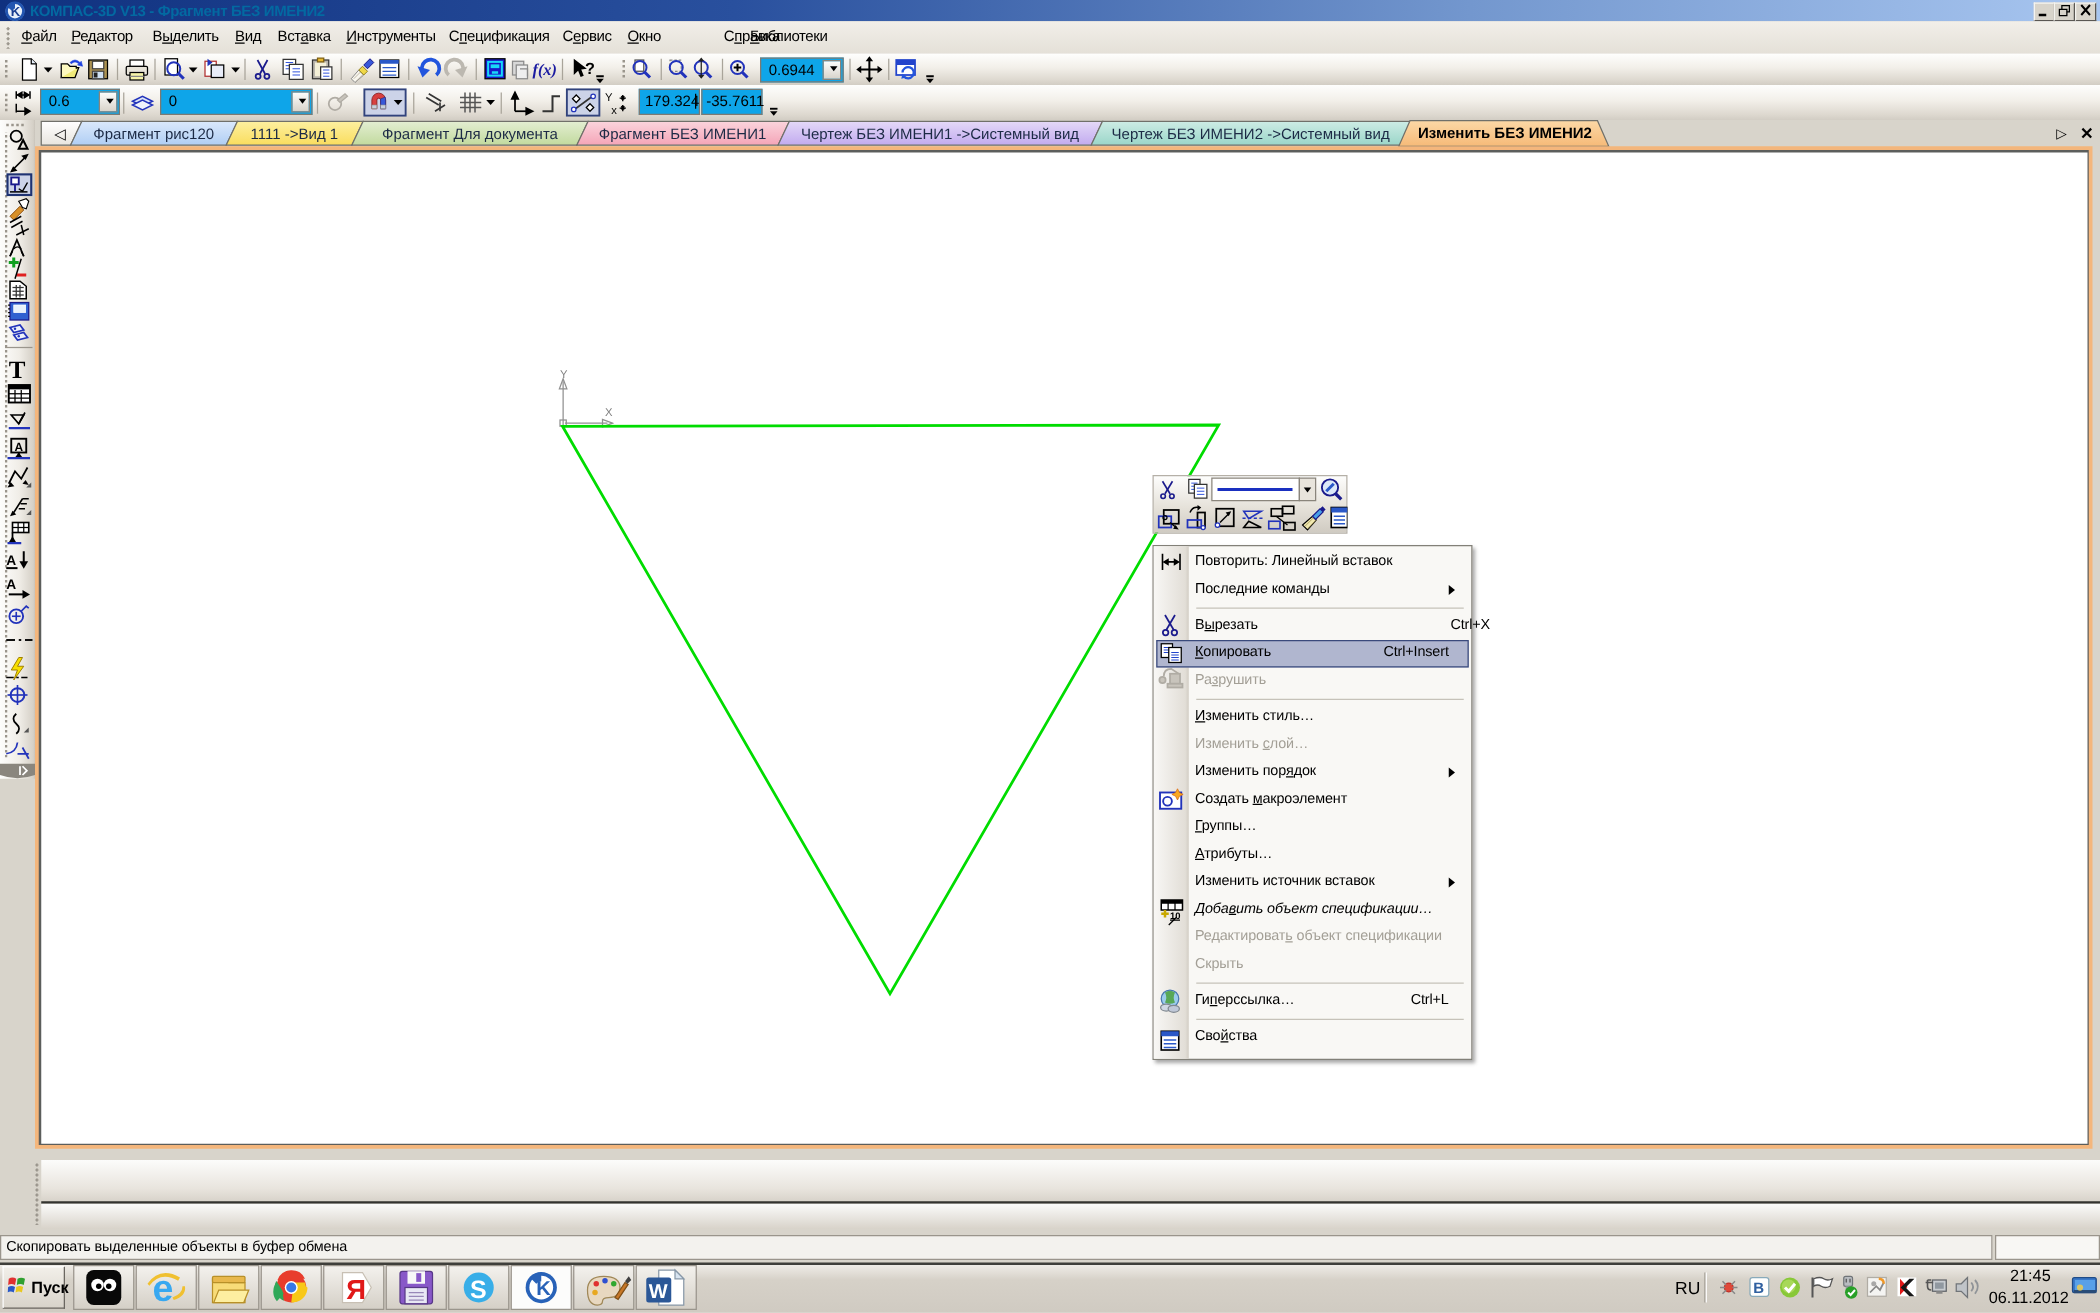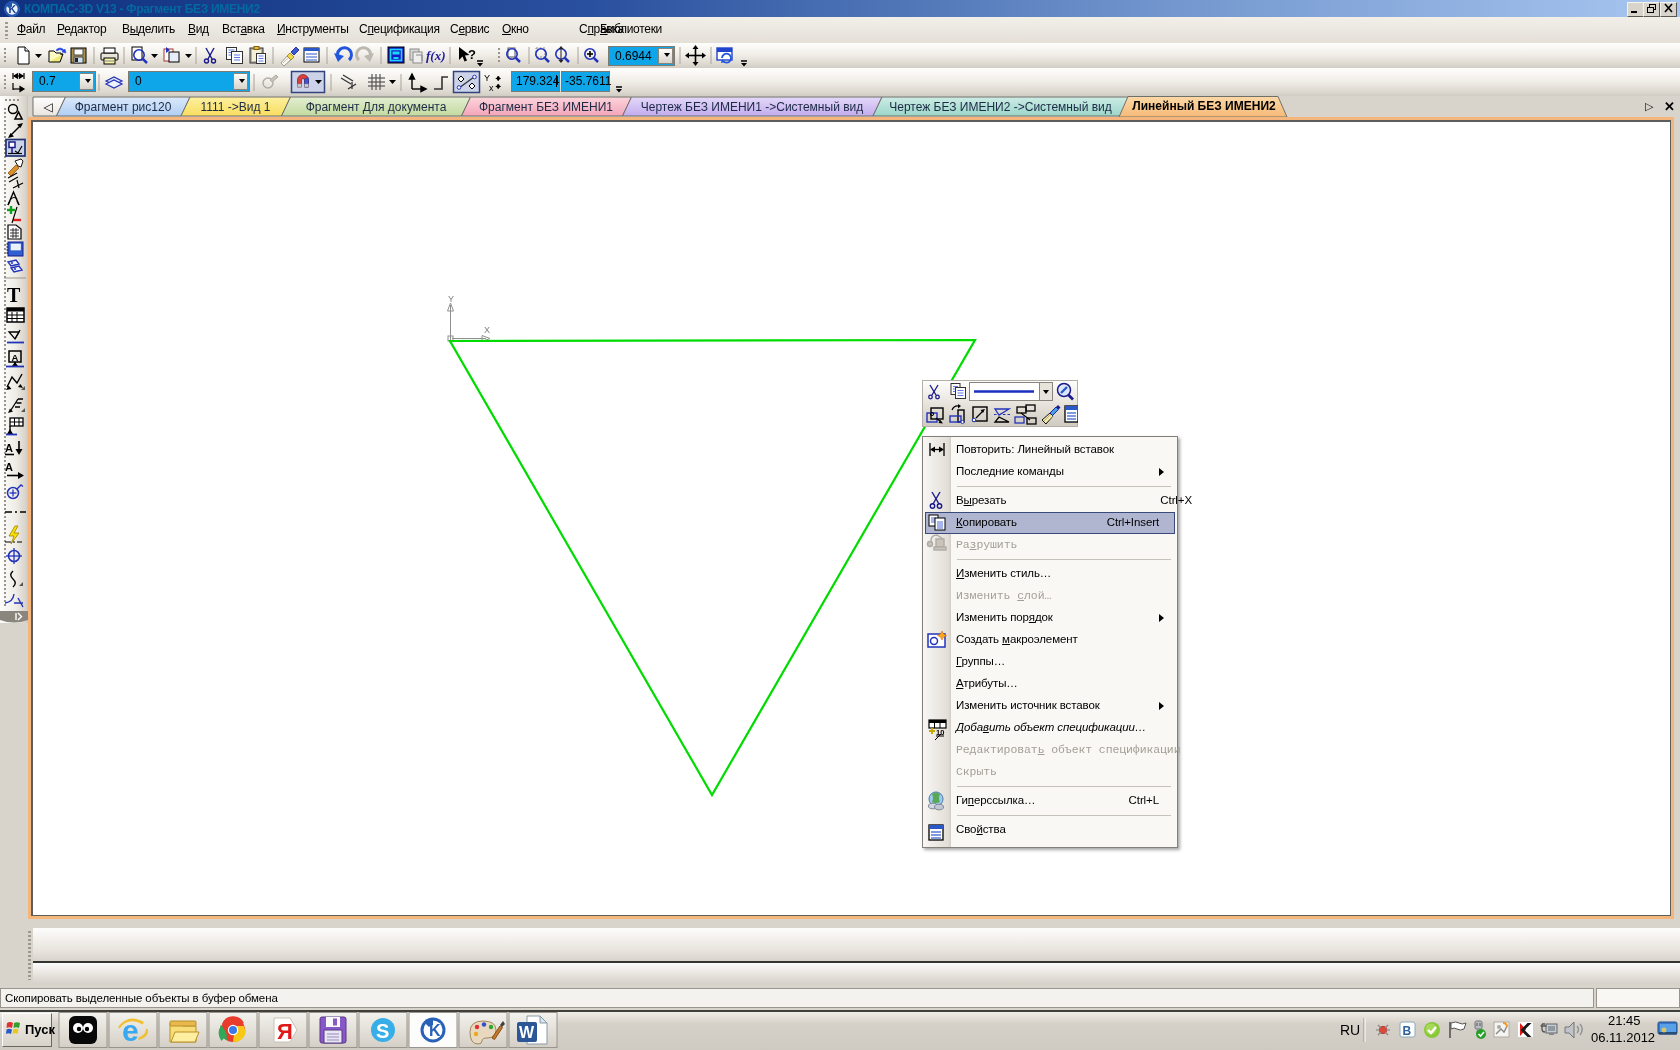--- a/index.html
+++ b/index.html
@@ -34,21 +34,21 @@
 #canvas{left:33px;top:122px;width:1637px;height:793px;background:#ffffff;}
 
 #lbar{left:0;top:96px;width:28px;height:527px;background:linear-gradient(90deg,#fdfdfc 0%,#f0ede7 55%,#d5d0c7 95%,#c8c3ba 100%);}
 
 #cmenu{left:922px;top:436px;width:256px;height:412px;background:#f9f8f5;border:1px solid #828078;
  box-shadow:2px 2px 3px rgba(60,60,60,.45);box-sizing:border-box;}
 #cgutter{left:0;top:0;width:28px;height:100%;background:linear-gradient(90deg,#f8f7f5,#e2ded7 90%,#d2cdc4 100%);}
 .mrow{position:absolute;left:1px;width:252px;height:22px;font-size:11.5px;letter-spacing:-0.1px;color:#000;}
 .mrow .lab{position:absolute;left:32px;top:4px;white-space:nowrap;}
 .mrow .sc{position:absolute;right:17px;top:4px;}
-.mrow.dis{color:#a39f96;font-family:Liberation Mono, monospace;}
+.mrow.dis{color:#a39f96;}
 .msep{position:absolute;left:34px;width:214px;height:1px;background:#c6c2b9;}
 .subarr{position:absolute;right:8px;top:7px;width:0;height:0;border:4px solid transparent;border-left:5px solid #000;}
 #msel{position:absolute;left:2px;top:75px;width:250px;height:22px;background:#b0b6cf;border:1px solid #3a4a7c;box-sizing:border-box;}
 
 #minitb{left:922px;top:380px;width:156px;height:47px;background:linear-gradient(#fdfdfc,#e6e2da 55%,#d0cbc2);
  border:1px solid #b5b0a7;box-sizing:border-box;}
 
 #propbar1{left:33px;top:928px;width:1647px;height:33px;background:linear-gradient(#fcfcfb,#e8e4dd 70%,#d8d3ca);border-bottom:2px solid #33332f;}
 #propbar2{left:33px;top:963px;width:1647px;height:20px;background:linear-gradient(#fbfbfa,#d8d3ca);}
 #statusbar{left:0px;top:988px;width:1594px;height:20px;background:#f3f2ee;border:1px solid #9a958c;box-sizing:border-box;}
@@ -340,21 +340,21 @@
       <circle cx="474.5" cy="9" r="1.8" fill="#fff" stroke="#2233bb"></circle>
 
 <text x="484" y="13" font-size="9" fill="#000">Y</text>
       <text x="489" y="23" font-size="9" fill="#000">x</text>
 <path d="M497 9 l2.5 2.5 m0 -2.5 l-2.5 2.5 M498.2 8 v5 m-2.5 -2.5 h5" stroke="#000" stroke-width="1.1" fill="none"></path>
 <path d="M497 17 l2.5 2.5 m0 -2.5 l-2.5 2.5 M498.2 16 v5 m-2.5 -2.5 h5" stroke="#000" stroke-width="1.1" fill="none"></path>
 <path d="M616 21 l3 3.5 3 -3.5 z" fill="#000"></path>
       <line x1="616" y1="19" x2="622" y2="19" stroke="#000" stroke-width="1.5"></line>
 </svg>
 <div class="abs combo" style="left:32px;top:3px;width:62px;height:19px;">
-      <span class="num" style="position:absolute;left:6px;top:2px;">0.7</span>
+      <span class="num" style="position:absolute;left:6px;top:2px;">0.6</span>
       <div class="dd" style="position:absolute;right:1px;top:1px;width:13px;height:15px;"></div>
       <div class="ddarr" style="right:4px;top:7px;"></div>
     </div>
 <div class="abs combo" style="left:128px;top:3px;width:120px;height:19px;">
       <span class="num" style="position:absolute;left:6px;top:2px;">0</span>
       <div class="dd" style="position:absolute;right:1px;top:1px;width:13px;height:15px;"></div>
       <div class="ddarr" style="right:4px;top:7px;"></div>
     </div>
 <div class="abs combo" style="left:511px;top:3px;width:47px;height:19px;">
       <span class="num" style="position:absolute;left:4px;top:2px;">179.324</span>
@@ -412,21 +412,21 @@
 <path d="M1128 0.5 H1278 L1287 21 H1119 z" fill="url(#tg7)"></path>
 </g>
 </svg>
 <div class="tab" style="left:33px;width:30px;color:#000;">◁</div>
 <div class="tab" style="left:59px;width:128px;">Фрагмент рис120</div>
 <div class="tab" style="left:184px;width:103px;">1111 -&gt;Вид 1</div>
 <div class="tab" style="left:285px;width:182px;">Фрагмент Для документа</div>
 <div class="tab" style="left:464px;width:164px;">Фрагмент БЕЗ ИМЕНИ1</div>
 <div class="tab" style="left:626px;width:252px;">Чертеж БЕЗ ИМЕНИ1 -&gt;Системный вид</div>
 <div class="tab" style="left:876px;width:249px;">Чертеж БЕЗ ИМЕНИ2 -&gt;Системный вид</div>
-<div class="tab" style="left:1122px;top:97px;height:20px;width:164px;color:#000;font-weight:bold;">Линейный БЕЗ ИМЕНИ2</div>
+<div class="tab" style="left:1122px;top:97px;height:20px;width:164px;color:#000;font-weight:bold;">Изменить БЕЗ ИМЕНИ2</div>
 <div class="abs" style="left:1645px;top:100px;font-size:11px;color:#000;">▷</div>
 <div class="abs" style="left:1664px;top:99px;font-size:13px;color:#000;font-weight:bold;">✕</div>
 
 <div id="frame" class="abs"></div>
 <div id="frameinner" class="abs"></div>
 <div id="canvas" class="abs"></div>
 <svg class="abs" style="left:33px;top:122px;" width="1637" height="793" viewBox="33 122 1637 793">
 
  <g stroke="#909090" stroke-width="1" fill="none">
   <line x1="450.5" y1="341" x2="450.5" y2="305"></line>

